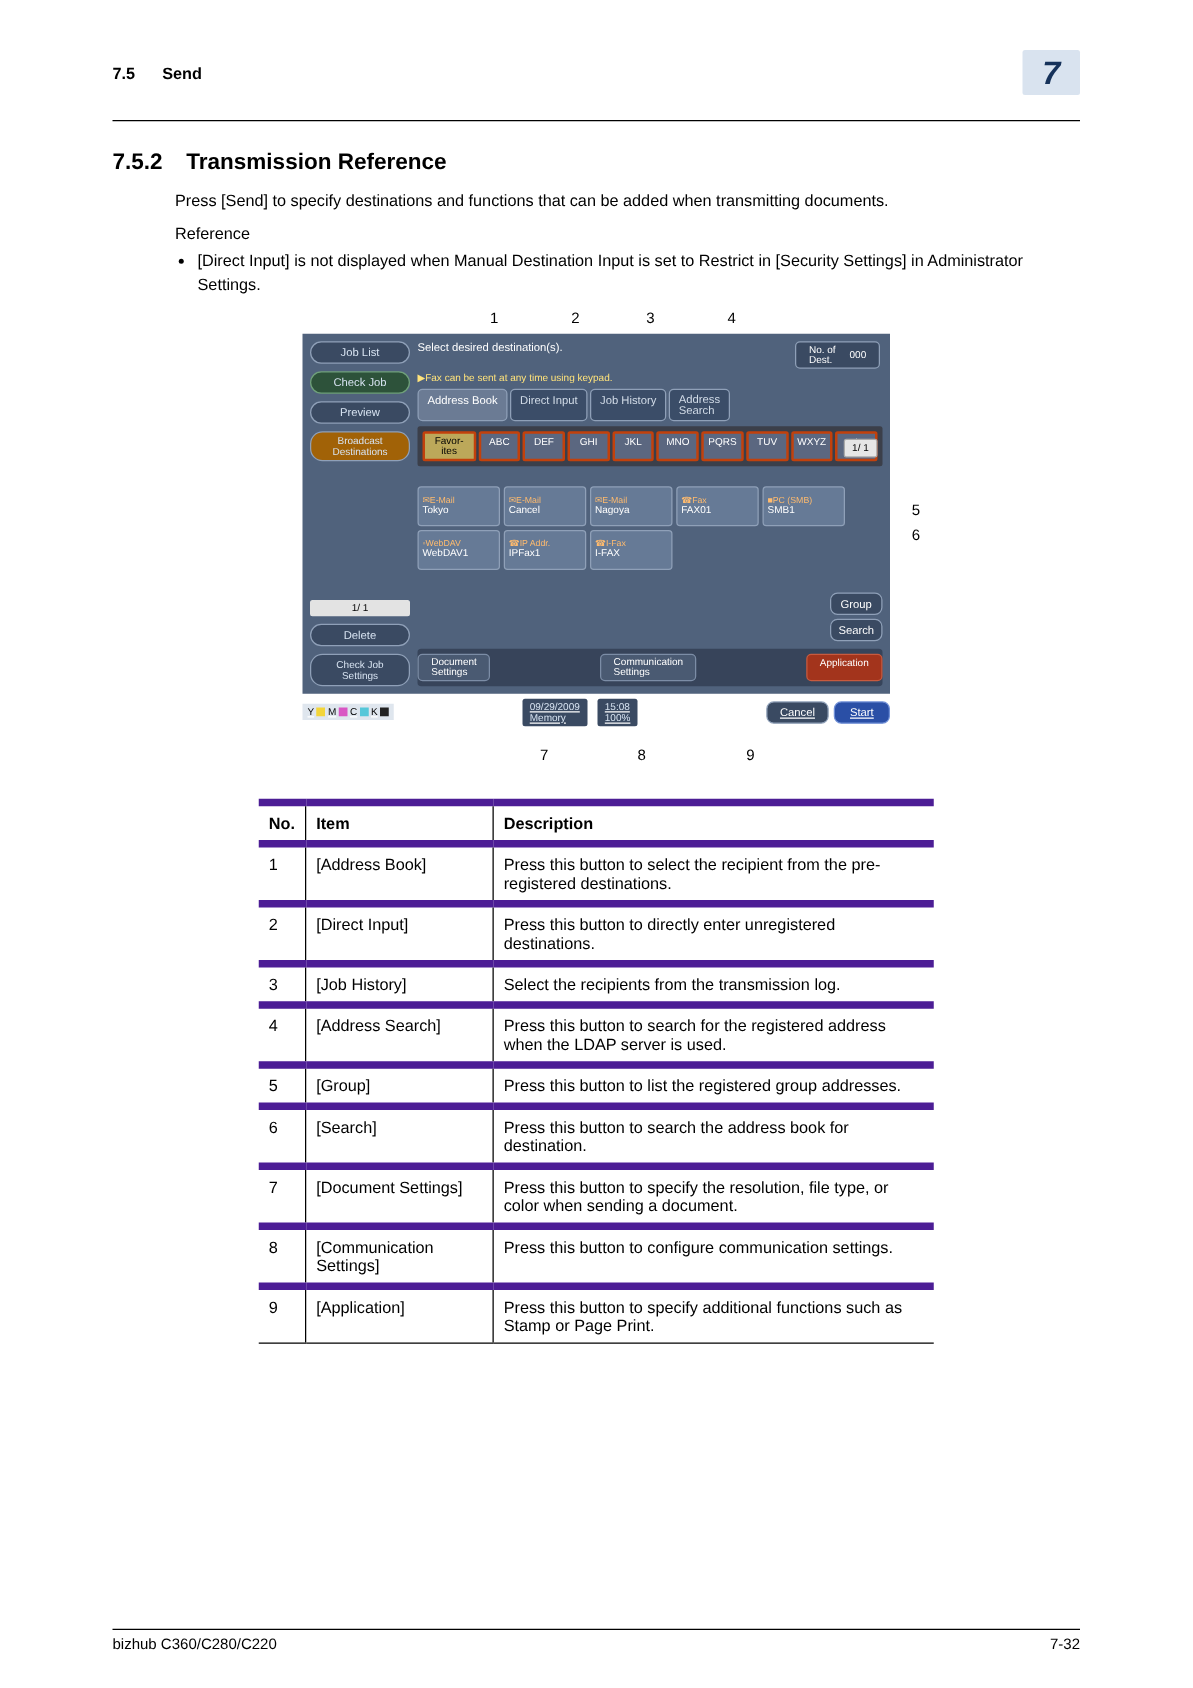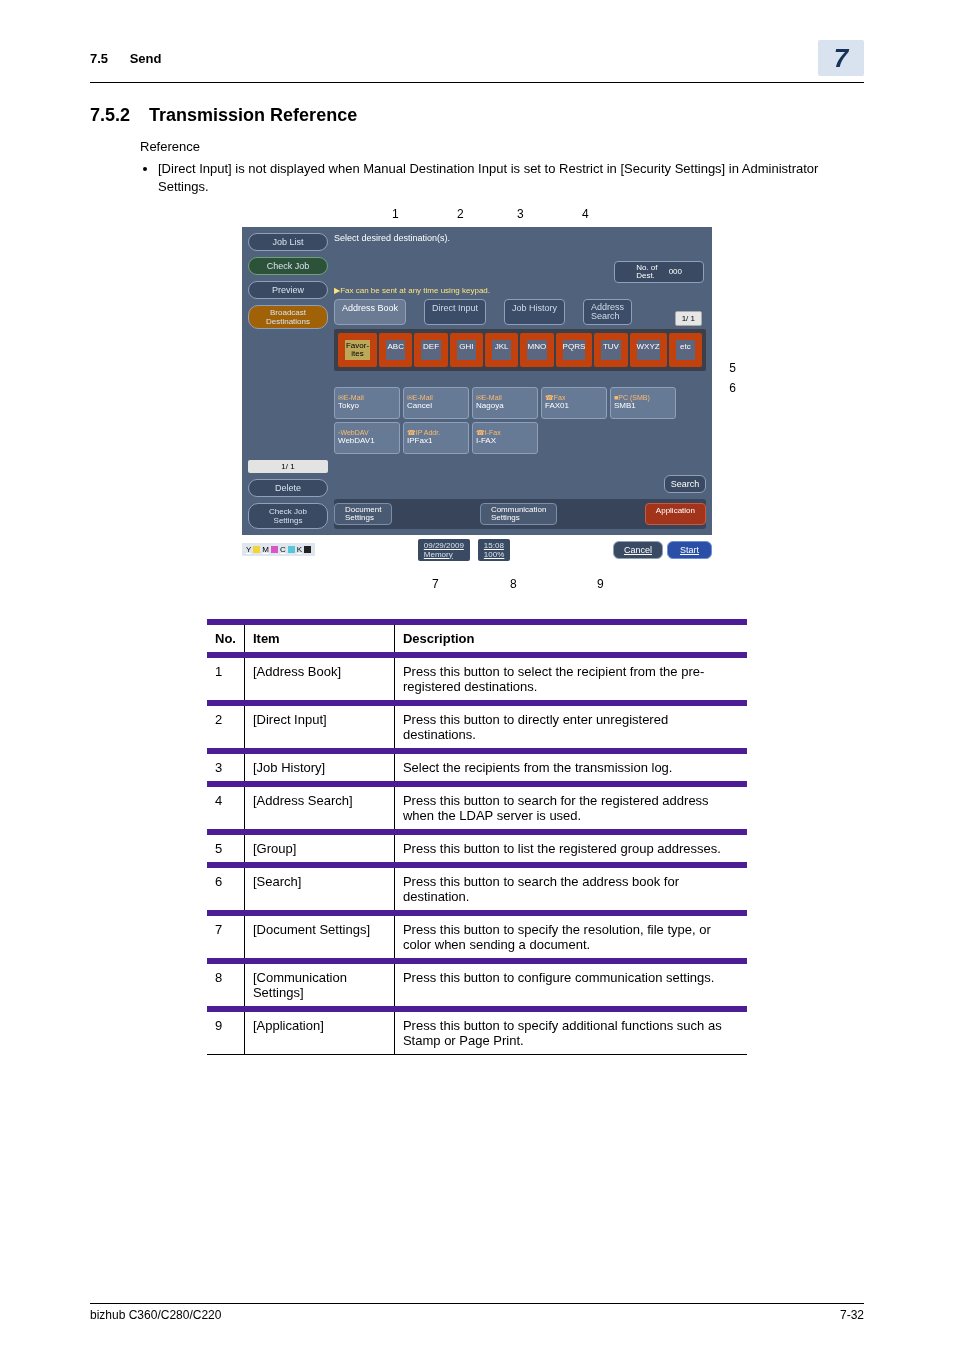--- a/index.html
+++ b/index.html
@@ -15,21 +15,21 @@
     padding: 40px 90px 20px 90px;
     box-sizing: border-box;
     min-height: 1350px;
     position: relative;
   }
   .header-row {
     display: flex;
     justify-content: space-between;
     align-items: center;
     border-bottom: 1px solid #000;
-    padding-bottom: 6px;
+    padding-bottom: 20px;
     margin-bottom: 22px;
   }
   .header-left { font-size: 13px; font-weight: bold; }
   .section-num { margin-right: 18px; }
   .chapter-badge {
     background: #d9e3ef;
     width: 46px;
     height: 36px;
     display: flex;
     align-items: center;
@@ -59,27 +59,27 @@
   .callouts-top span { position:absolute; top:0; }
   .ct1 { left:150px; } .ct2 { left:215px; } .ct3 { left:275px; } .ct4 { left:340px; }
   .panel { background:#50627c; padding:6px; display:flex; gap:6px;}
   .side { width:80px; display:flex; flex-direction:column; gap:6px;}
   .sbtn { background:#3a4a62; border:1px solid #8fa0b8; border-radius:10px; text-align:center; padding:3px 0; color:#d7e3f1; font-size:9px;}
   .sbtn.active { background:#2d523a; border-color:#6fa07a; }
   .sbtn.label { background:#a16207; font-size:8px; padding:2px 0;}
   .sbtn.small { font-size:8px; }
   .main { flex:1; position:relative;}
   .topline { display:flex; justify-content:space-between; align-items:flex-start; margin-bottom:3px;}
-  .dest-count { background:#3a4a62; border:1px solid #8fa0b8; border-radius:4px; padding:2px 21px; font-size:8px; margin-right:2px;margin-top:28px;}
+  .dest-count { background:#3a4a62; border:1px solid #8fa0b8; border-radius:4px; padding:2px 10px; font-size:8px; margin-right:2px;}
   .hint { color:#ffe37b; font-size:8px; margin:2px 0 4px 0; }
-  .tabs { display:flex; gap:18px; margin-bottom:4px;}
+  .tabs { display:flex; gap:2px; margin-bottom:4px;}
   .tab { flex:0 0 auto; padding:3px 7px; font-size:9px; background:#3b4d68; border:1px solid #8fa0b8; border-radius:4px; color:#d2dce8;}
   .tab.active { background:#6b7b94; color:#fff;}
   .alpha-row { background:#3b3f4a; padding:4px; display:flex; gap:2px; border-radius:2px;}
-  .alpha-row .ab { flex:1; background:#5b6780; border:7px solid #c2410c; color:#fff; font-size:8px; text-align:center; padding:2px 0; border-radius:2px;}
+  .alpha-row .ab { flex:1; background:#5b6780; border:2px solid #c2410c; color:#fff; font-size:8px; text-align:center; padding:2px 0; border-radius:2px;}
   .alpha-row .ab.lead { background:#bca85a; color:#000; flex:1.3;}
   .cards { display:flex; flex-wrap:wrap; gap:3px; margin-top:16px;}
   .card { width:58px; height:26px; background:#667a96; border:1px solid #8fa0b8; border-radius:3px; padding:2px 3px; font-size:8px; line-height:1.1; display:flex; flex-direction:column; justify-content:center;}
   .card .ico-line { color:#ffbb6e; font-size:7px;}
   .rbtn { width:40px; text-align:center; padding:3px 0; background:#3a4a62; border:1px solid #8fa0b8; border-radius:6px; font-size:9px;}
   .bottom-tabs { background:#37445a; display:flex; gap:18px; justify-content:space-between; padding:4px 0; margin-top:6px; border-radius:3px;}
   .bt { padding:2px 10px; font-size:8px; background:#4a5a72; border:1px solid #7c8da6; border-radius:4px;}
   .bt.app { background:#a3341c; border-color:#c85a3e;}
   .status-row { display:flex; justify-content:space-between; align-items:center; margin-top:4px;text-decoration:underline;}
   .status-left { background:#dfe6ee; color:#000; font-size:8px; padding:2px 4px; display:flex; gap:2px; align-items:center;}
@@ -139,20 +139,21 @@
     </div>
     <div class="chapter-badge">7</div>
   </div>
 
   <h2 class="section-heading">
     <span class="num">7.5.2</span>
     <span>Transmission Reference</span>
   </h2>
 
   <div class="indent-block">
+    <p>Press [Send] to specify destinations and functions that can be added when transmitting documents.</p>
     <p class="ref-label">Reference</p>
     <ul class="bullet">
       <li>[Direct Input] is not displayed when Manual Destination Input is set to Restrict in [Security Settings] in Administrator Settings.</li>
     </ul>
   </div>
 
   <div class="shot-wrap">
     <div class="shot">
       <div class="callouts-top">
         <span class="ct1">1</span>
@@ -236,20 +237,23 @@
                 <span>IPFax1</span>
               </div>
             <div class="card">
                 <span class="ico-line">☎I-Fax</span>
                 <span>I-FAX</span>
               </div>
           </div>
           <div class="pg">1/  1</div>
 
           <div style="height:18px;"></div>
+          <div style="display:flex;justify-content:flex-end;gap:4px;">
+            <div class="rbtn">Group</div>
+          </div>
           <div style="display:flex;justify-content:flex-end;gap:4px;margin-top:3px;">
             <div class="rbtn">Search</div>
           </div>
 
           <div class="bottom-tabs">
             <div class="bt" style="white-space:pre-line;line-height:1;">Document
 Settings</div>
             <div class="bt" style="white-space:pre-line;line-height:1;">Communication
 Settings</div>
             <div class="bt app">Application</div>

